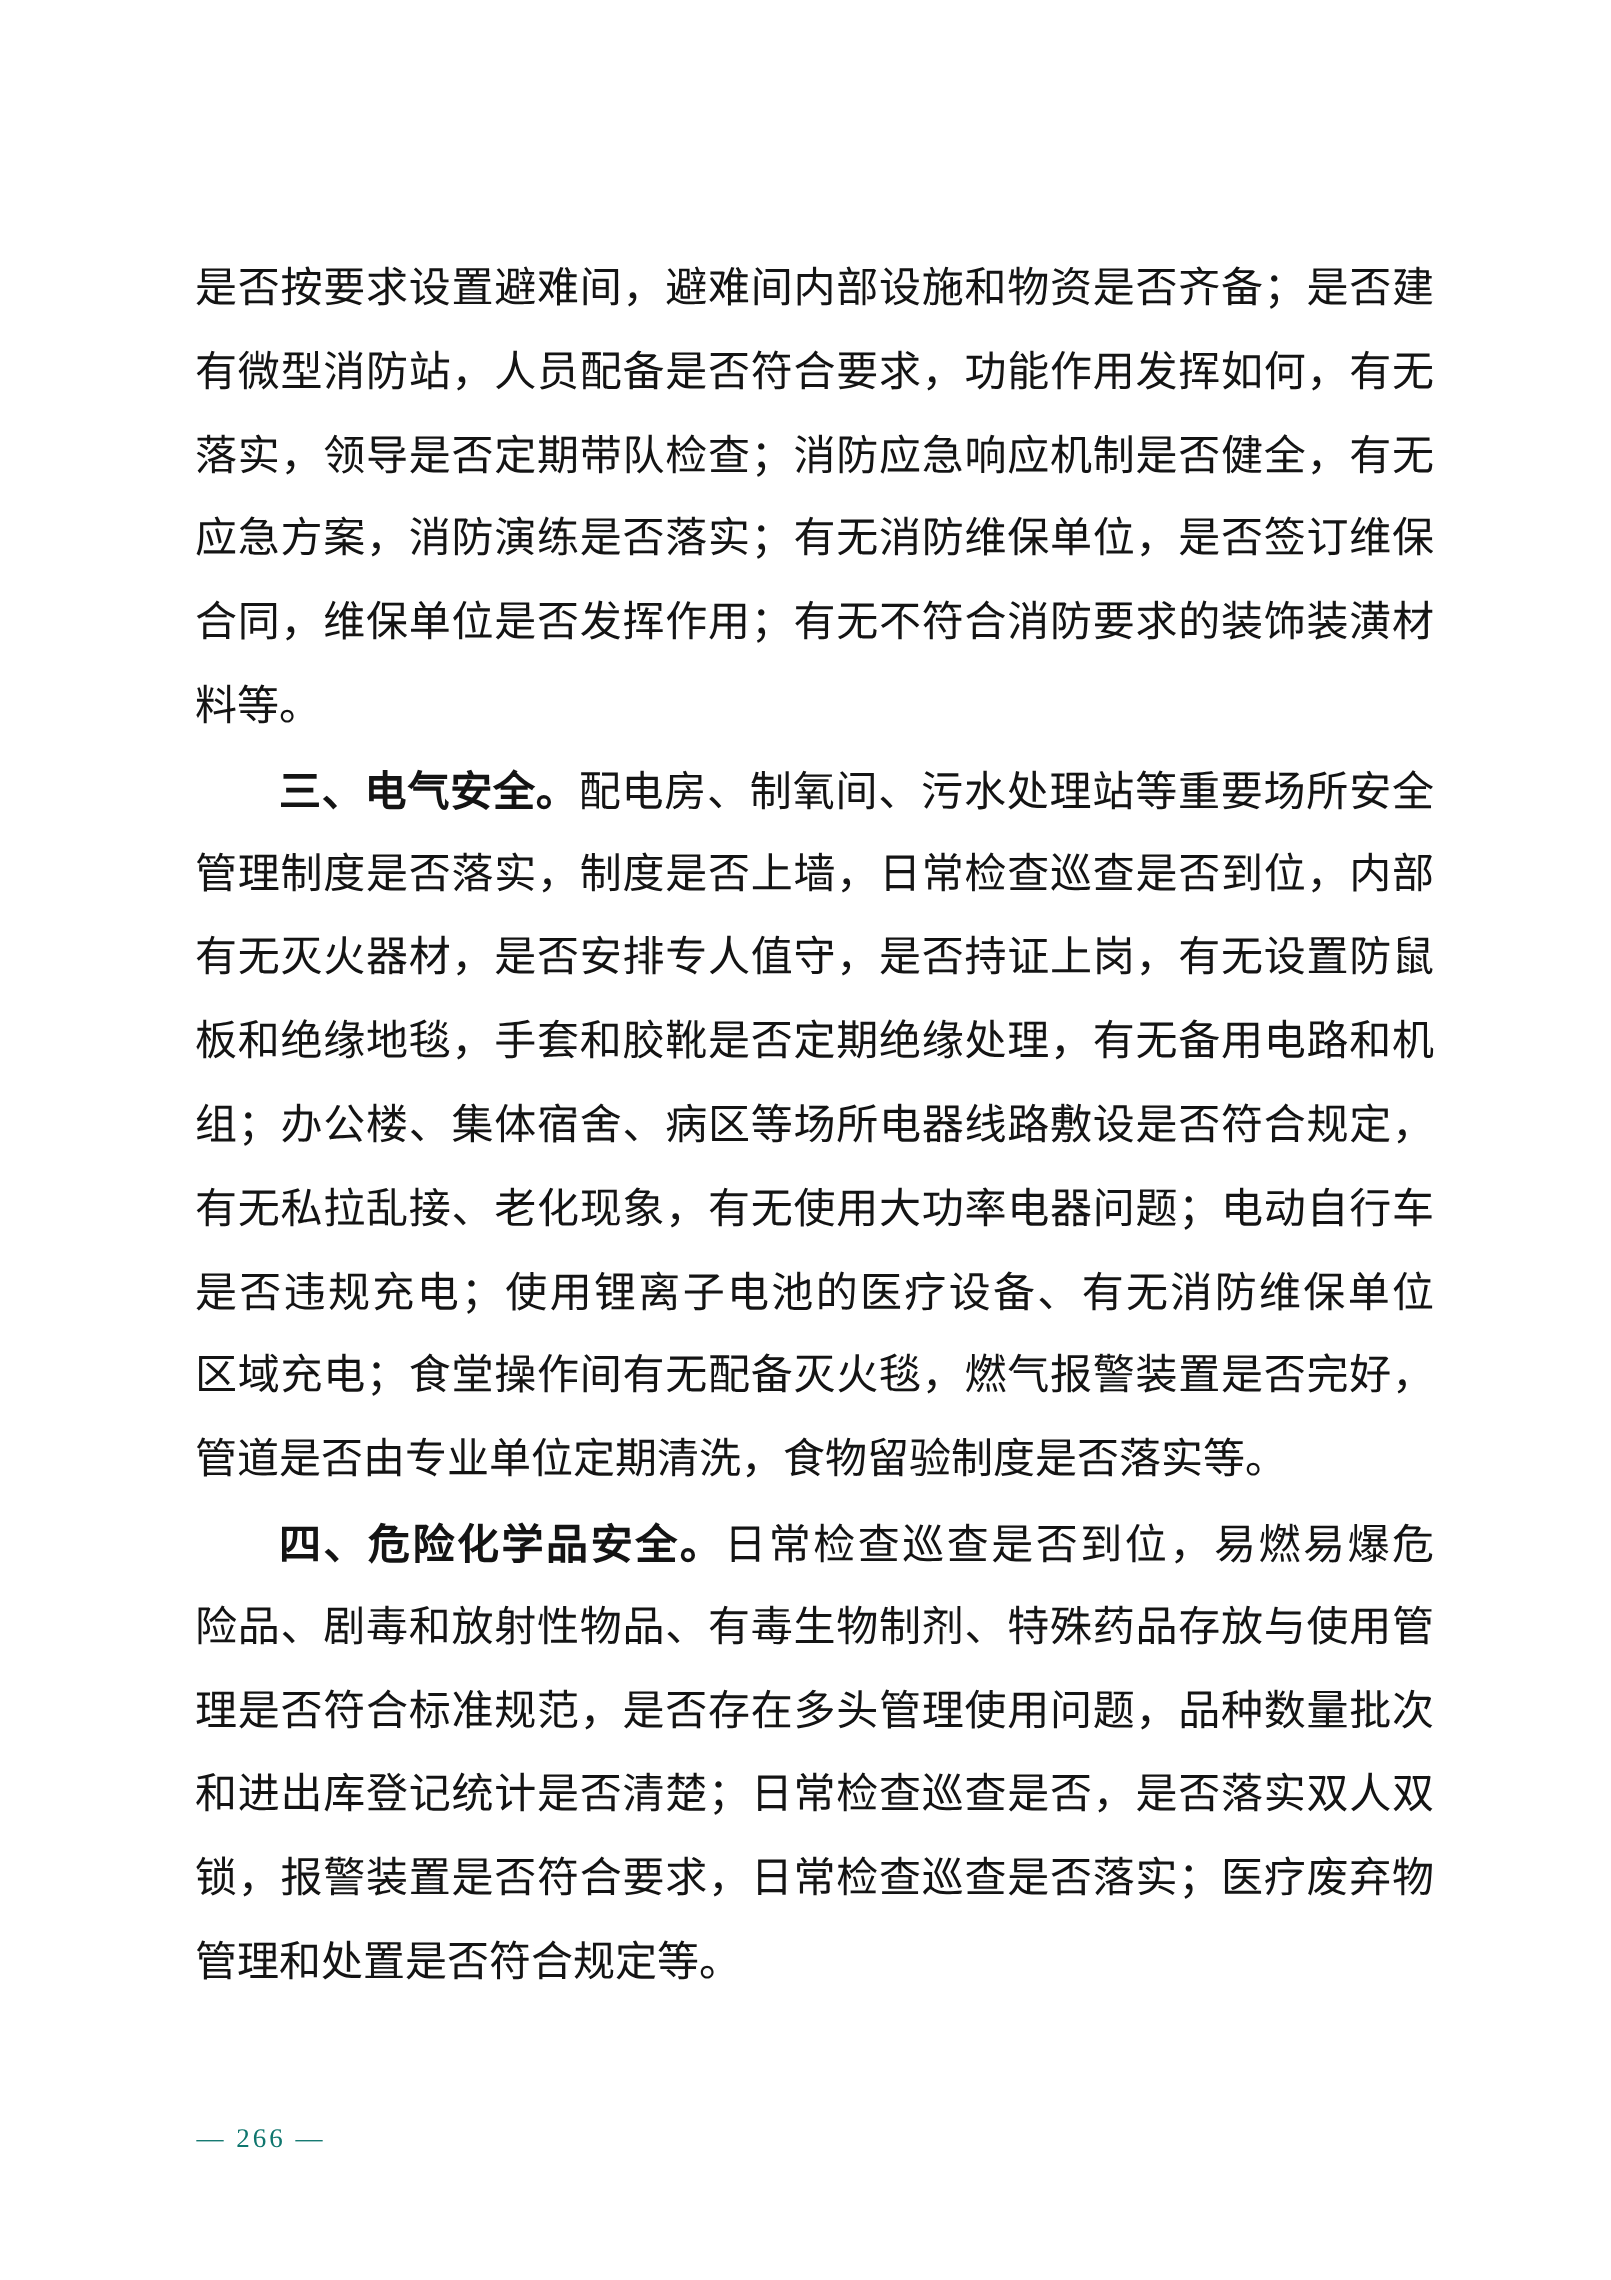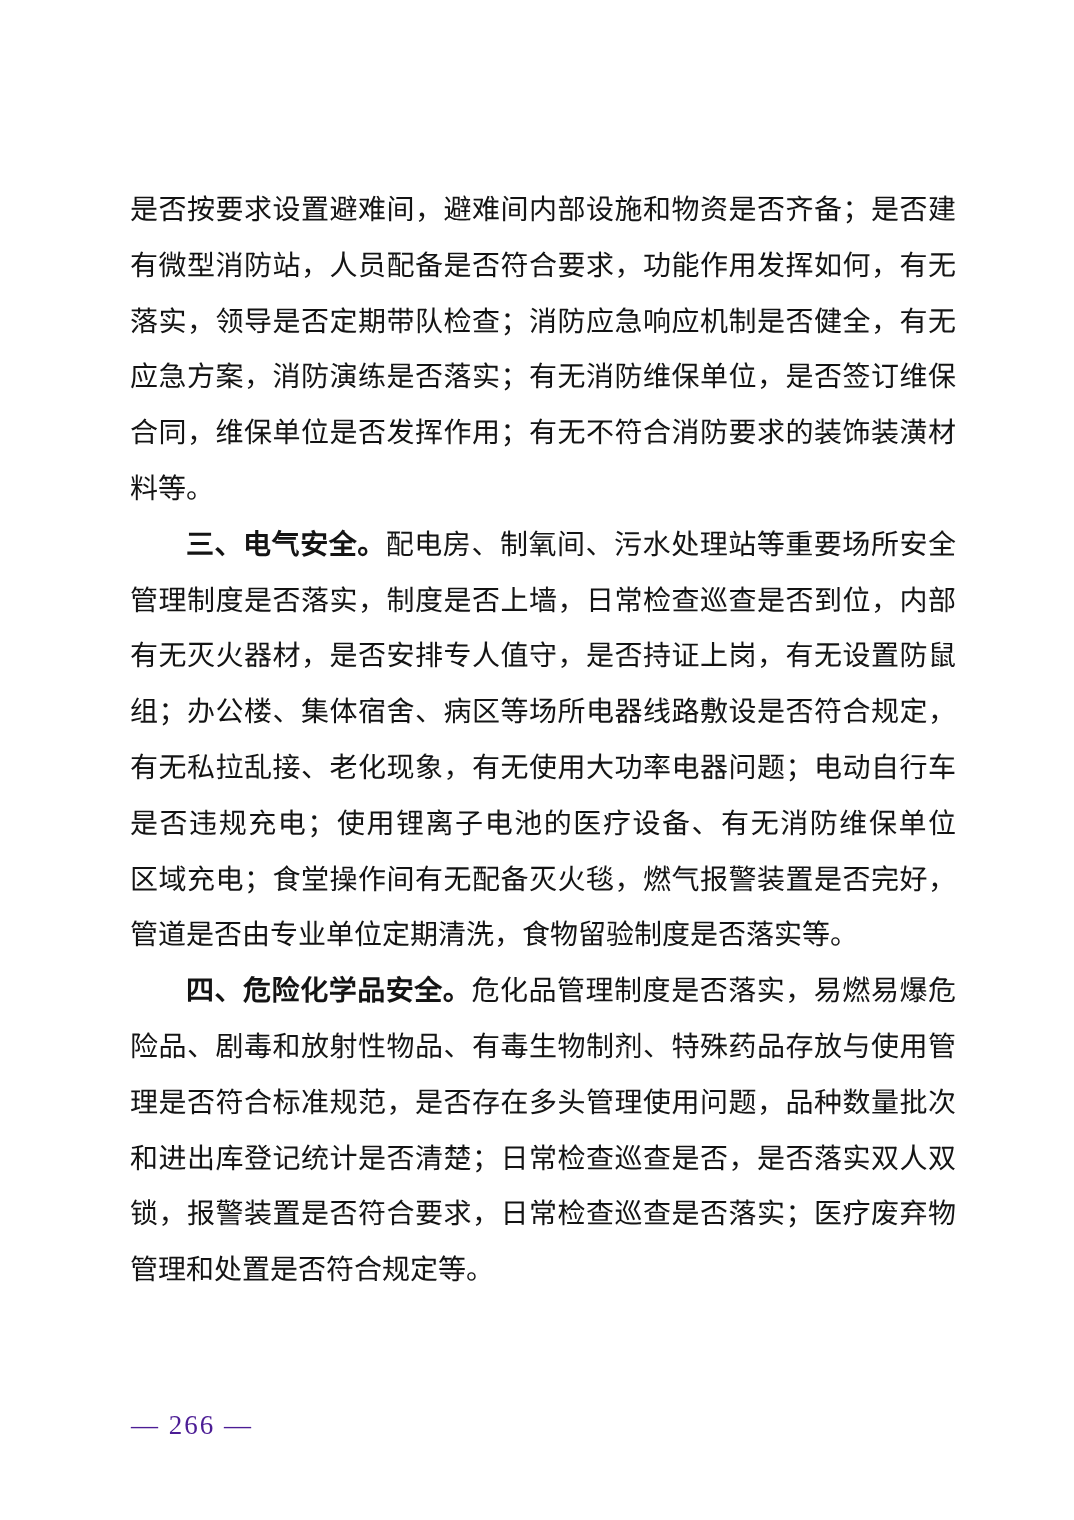--- a/index.html
+++ b/index.html
@@ -10,21 +10,21 @@
   .page {
     position: relative;
     width: 1074px;
     height: 1520px;
     background: #ffffff;
     overflow: hidden;
   }
   .text-block {
     position: absolute;
     left: 130px;
-    top: 182px;
+    top: 165px;
     width: 826px;
     font-family: "Liberation Serif", "DejaVu Serif", serif;
     font-size: 28px;
     line-height: 55.8px;
     color: #141414;
     font-weight: 400;
   }
   .text-line {
     height: 55.8px;
     text-align: justify;
@@ -43,46 +43,47 @@
     font-weight: 700;
     font-family: Liberation Sans, sans-serif;
   }
   .page-number {
     position: absolute;
     left: 131px;
     top: 1405px;
     height: 40px;
     line-height: 40px;
     font-family: "Liberation Serif", "DejaVu Serif", serif;
-    font-size: 27px;
+    font-size: 18px;
     letter-spacing: 2px;
-    color: #4c1d95;
+    color: #0f766e;
     white-space: pre;
   }
 </style>
 </head>
 <body>
 
 <div class="page">
   <div class="text-block" id="text-block">
       <div class="text-line"><span class="run">是否按要求设置避难间，避难间内部设施和物资是否齐备；是否建</span></div>
       <div class="text-line"><span class="run">有微型消防站，人员配备是否符合要求，功能作用发挥如何，有无</span></div>
       <div class="text-line"><span class="run">落实，领导是否定期带队检查；消防应急响应机制是否健全，有无</span></div>
       <div class="text-line"><span class="run">应急方案，消防演练是否落实；有无消防维保单位，是否签订维保</span></div>
       <div class="text-line"><span class="run">合同，维保单位是否发挥作用；有无不符合消防要求的装饰装潢材</span></div>
       <div class="text-line paragraph-end"><span class="run">料等。</span></div>
       <div class="text-line indent"><span class="run bold">三、电气安全。</span><span class="run">配电房、制氧间、污水处理站等重要场所安全</span></div>
       <div class="text-line"><span class="run">管理制度是否落实，制度是否上墙，日常检查巡查是否到位，内部</span></div>
       <div class="text-line"><span class="run">有无灭火器材，是否安排专人值守，是否持证上岗，有无设置防鼠</span></div>
+      <div class="text-line"><span class="run">板和绝缘地毯，手套和胶靴是否定期绝缘处理，有无备用电路和机</span></div>
       <div class="text-line"><span class="run">组；办公楼、集体宿舍、病区等场所电器线路敷设是否符合规定，</span></div>
       <div class="text-line"><span class="run">有无私拉乱接、老化现象，有无使用大功率电器问题；电动自行车</span></div>
       <div class="text-line"><span class="run">是否违规充电；使用锂离子电池的医疗设备、有无消防维保单位</span></div>
       <div class="text-line"><span class="run">区域充电；食堂操作间有无配备灭火毯，燃气报警装置是否完好，</span></div>
       <div class="text-line paragraph-end"><span class="run">管道是否由专业单位定期清洗，食物留验制度是否落实等。</span></div>
-      <div class="text-line indent"><span class="run bold">四、危险化学品安全。</span><span class="run">危化品管理制度是否落实，易燃易爆危</span></div>
+      <div class="text-line indent"><span class="run bold">四、危险化学品安全。</span><span class="run">日常检查巡查是否到位，易燃易爆危</span></div>
       <div class="text-line"><span class="run">险品、剧毒和放射性物品、有毒生物制剂、特殊药品存放与使用管</span></div>
       <div class="text-line"><span class="run">理是否符合标准规范，是否存在多头管理使用问题，品种数量批次</span></div>
       <div class="text-line"><span class="run">和进出库登记统计是否清楚；日常检查巡查是否，是否落实双人双</span></div>
       <div class="text-line"><span class="run">锁，报警装置是否符合要求，日常检查巡查是否落实；医疗废弃物</span></div>
       <div class="text-line paragraph-end"><span class="run">管理和处置是否符合规定等。</span></div>
     </div>
   <div class="page-number">— 266 —</div>
 </div>
 
 </body></html>

